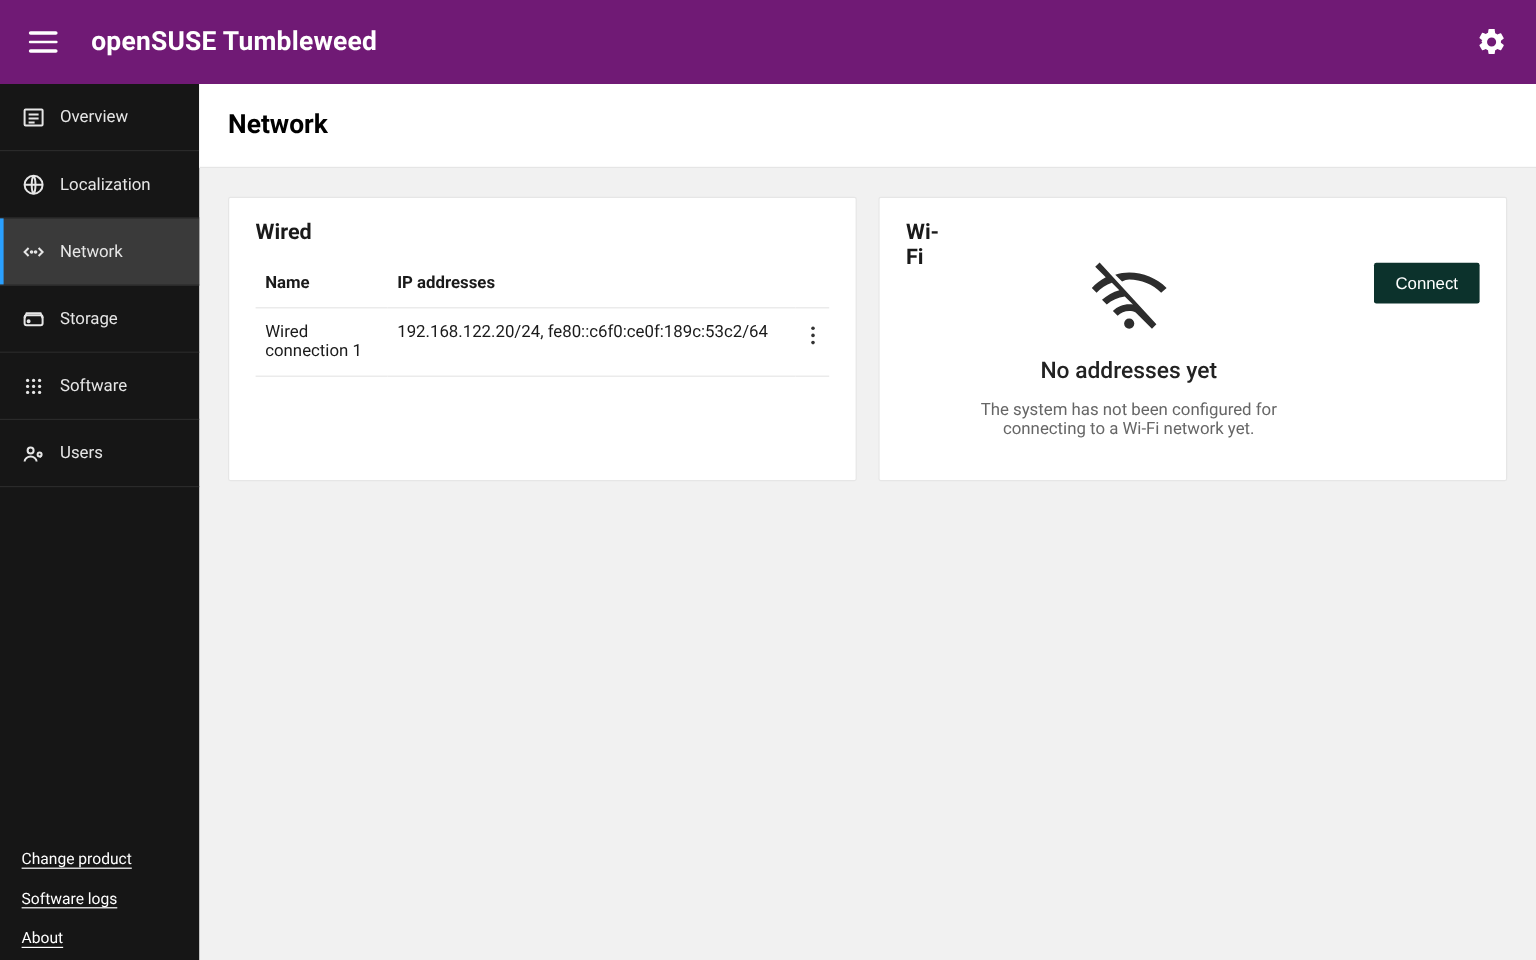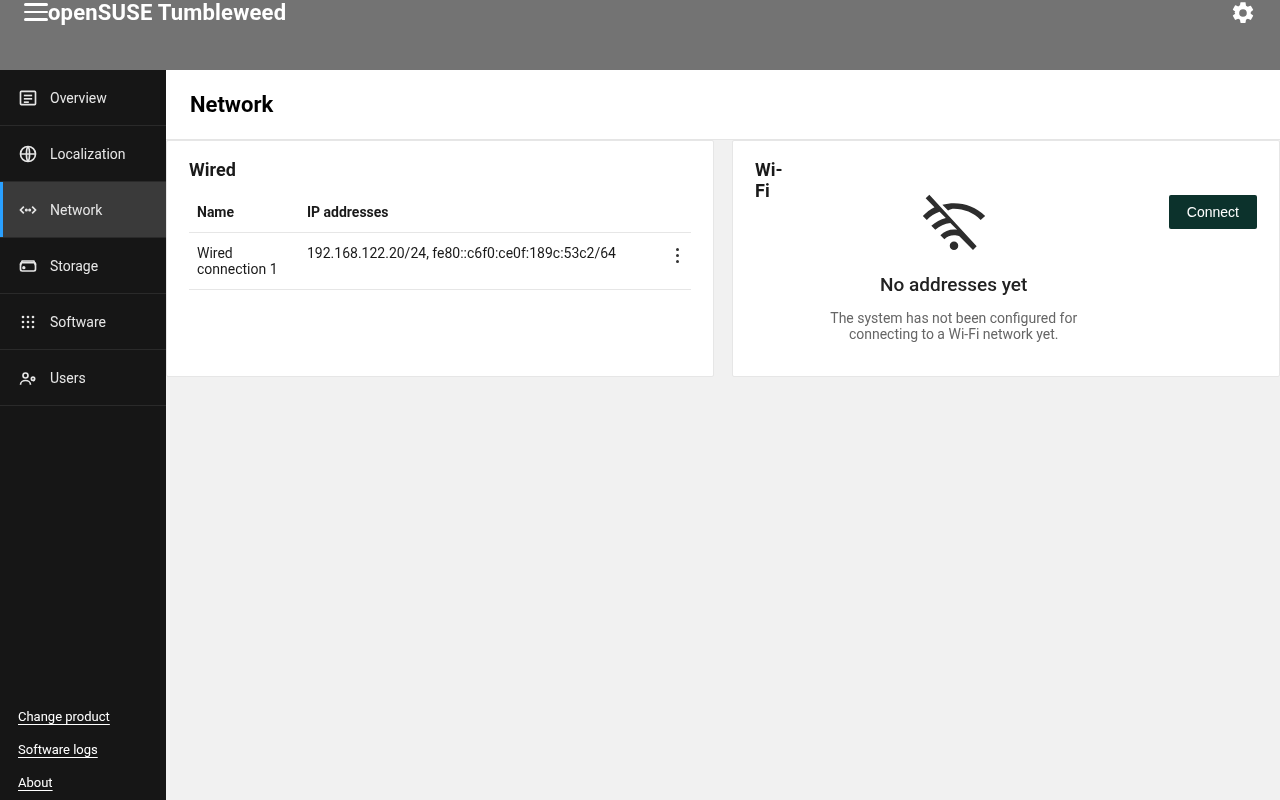--- a/index.html
+++ b/index.html
@@ -1,25 +1,27 @@
 <!DOCTYPE html>
 <html><head>
 <meta charset="utf-8">
 <style>
   * { box-sizing: border-box; margin: 0; padding: 0; }
   html, body { height: 100%; font-family: -apple-system, BlinkMacSystemFont, "Segoe UI", Roboto, "Helvetica Neue", Arial, sans-serif; }
   body { display: flex; flex-direction: column; width: 1280px; height: 800px; overflow: hidden; background: #f1f1f1; }
 
   
   .header {
-    background: #737373;
+    background: #701a75;
     color: #fff;
     height: 70px;
     display: flex;
+    align-items: center;
     padding: 0 24px;
+    gap: 28px;
   }
   .menu-btn { width: 24px; height: 24px; display: inline-flex; flex-direction: column; justify-content: center; gap: 5px; cursor: pointer; }
   .menu-btn span { display: block; height: 2.5px; background: #fff; border-radius: 2px; }
   .header-title { font-size: 22px; font-weight: 700; letter-spacing: 0.2px; }
   .header-spacer { flex: 1; }
   .gear-btn { width: 26px; height: 26px; cursor: pointer; color: #fff; }
 
   
   .body { flex: 1; display: flex; min-height: 0; justify-content: center; }
 
@@ -49,21 +51,21 @@
   }
   .sidebar-spacer { flex: 1; }
   .sidebar-links { padding: 0 18px 10px; display: flex; flex-direction: column; gap: 18px; font-size: 13px; }
   .sidebar-links a { color: #fff; text-decoration: underline; text-underline-offset: 3px; cursor: pointer; }
 
   
   .main { flex: 1; display: flex; flex-direction: column; min-width: 0; }
   .page-title-bar { background: #fff; padding: 22px 24px; border-bottom: 1px solid #e5e5e5; }
   .page-title-bar h1 { font-size: 22px; font-weight: 700; }
 
-  .content { flex: 1; display: grid; grid-template-columns: 1fr 1fr; gap: 18px; align-content: start; }
+  .content { flex: 1; padding: 24px; display: grid; grid-template-columns: 1fr 1fr; gap: 18px; align-content: start; }
 
   .card { background: #fff; border: 1px solid #e6e6e6; border-radius: 2px; padding: 18px 22px 24px; }
   .card h2 { font-size: 18px; font-weight: 700; margin-bottom: 16px; color:#1a1a1a; }
 
   
   table.conn { width: 100%; border-collapse: collapse; font-size: 14px; }
   table.conn th { text-align: left; font-weight: 700; padding: 8px 8px 12px; color:#1a1a1a; }
   table.conn td { padding: 12px 8px; border-top: 1px solid #e6e6e6; vertical-align: top; color:#1a1a1a; }
   table.conn tr:last-child td { border-bottom: 1px solid #e6e6e6; }
   .kebab { width: 24px; text-align: right; color: #555; cursor: pointer; }

